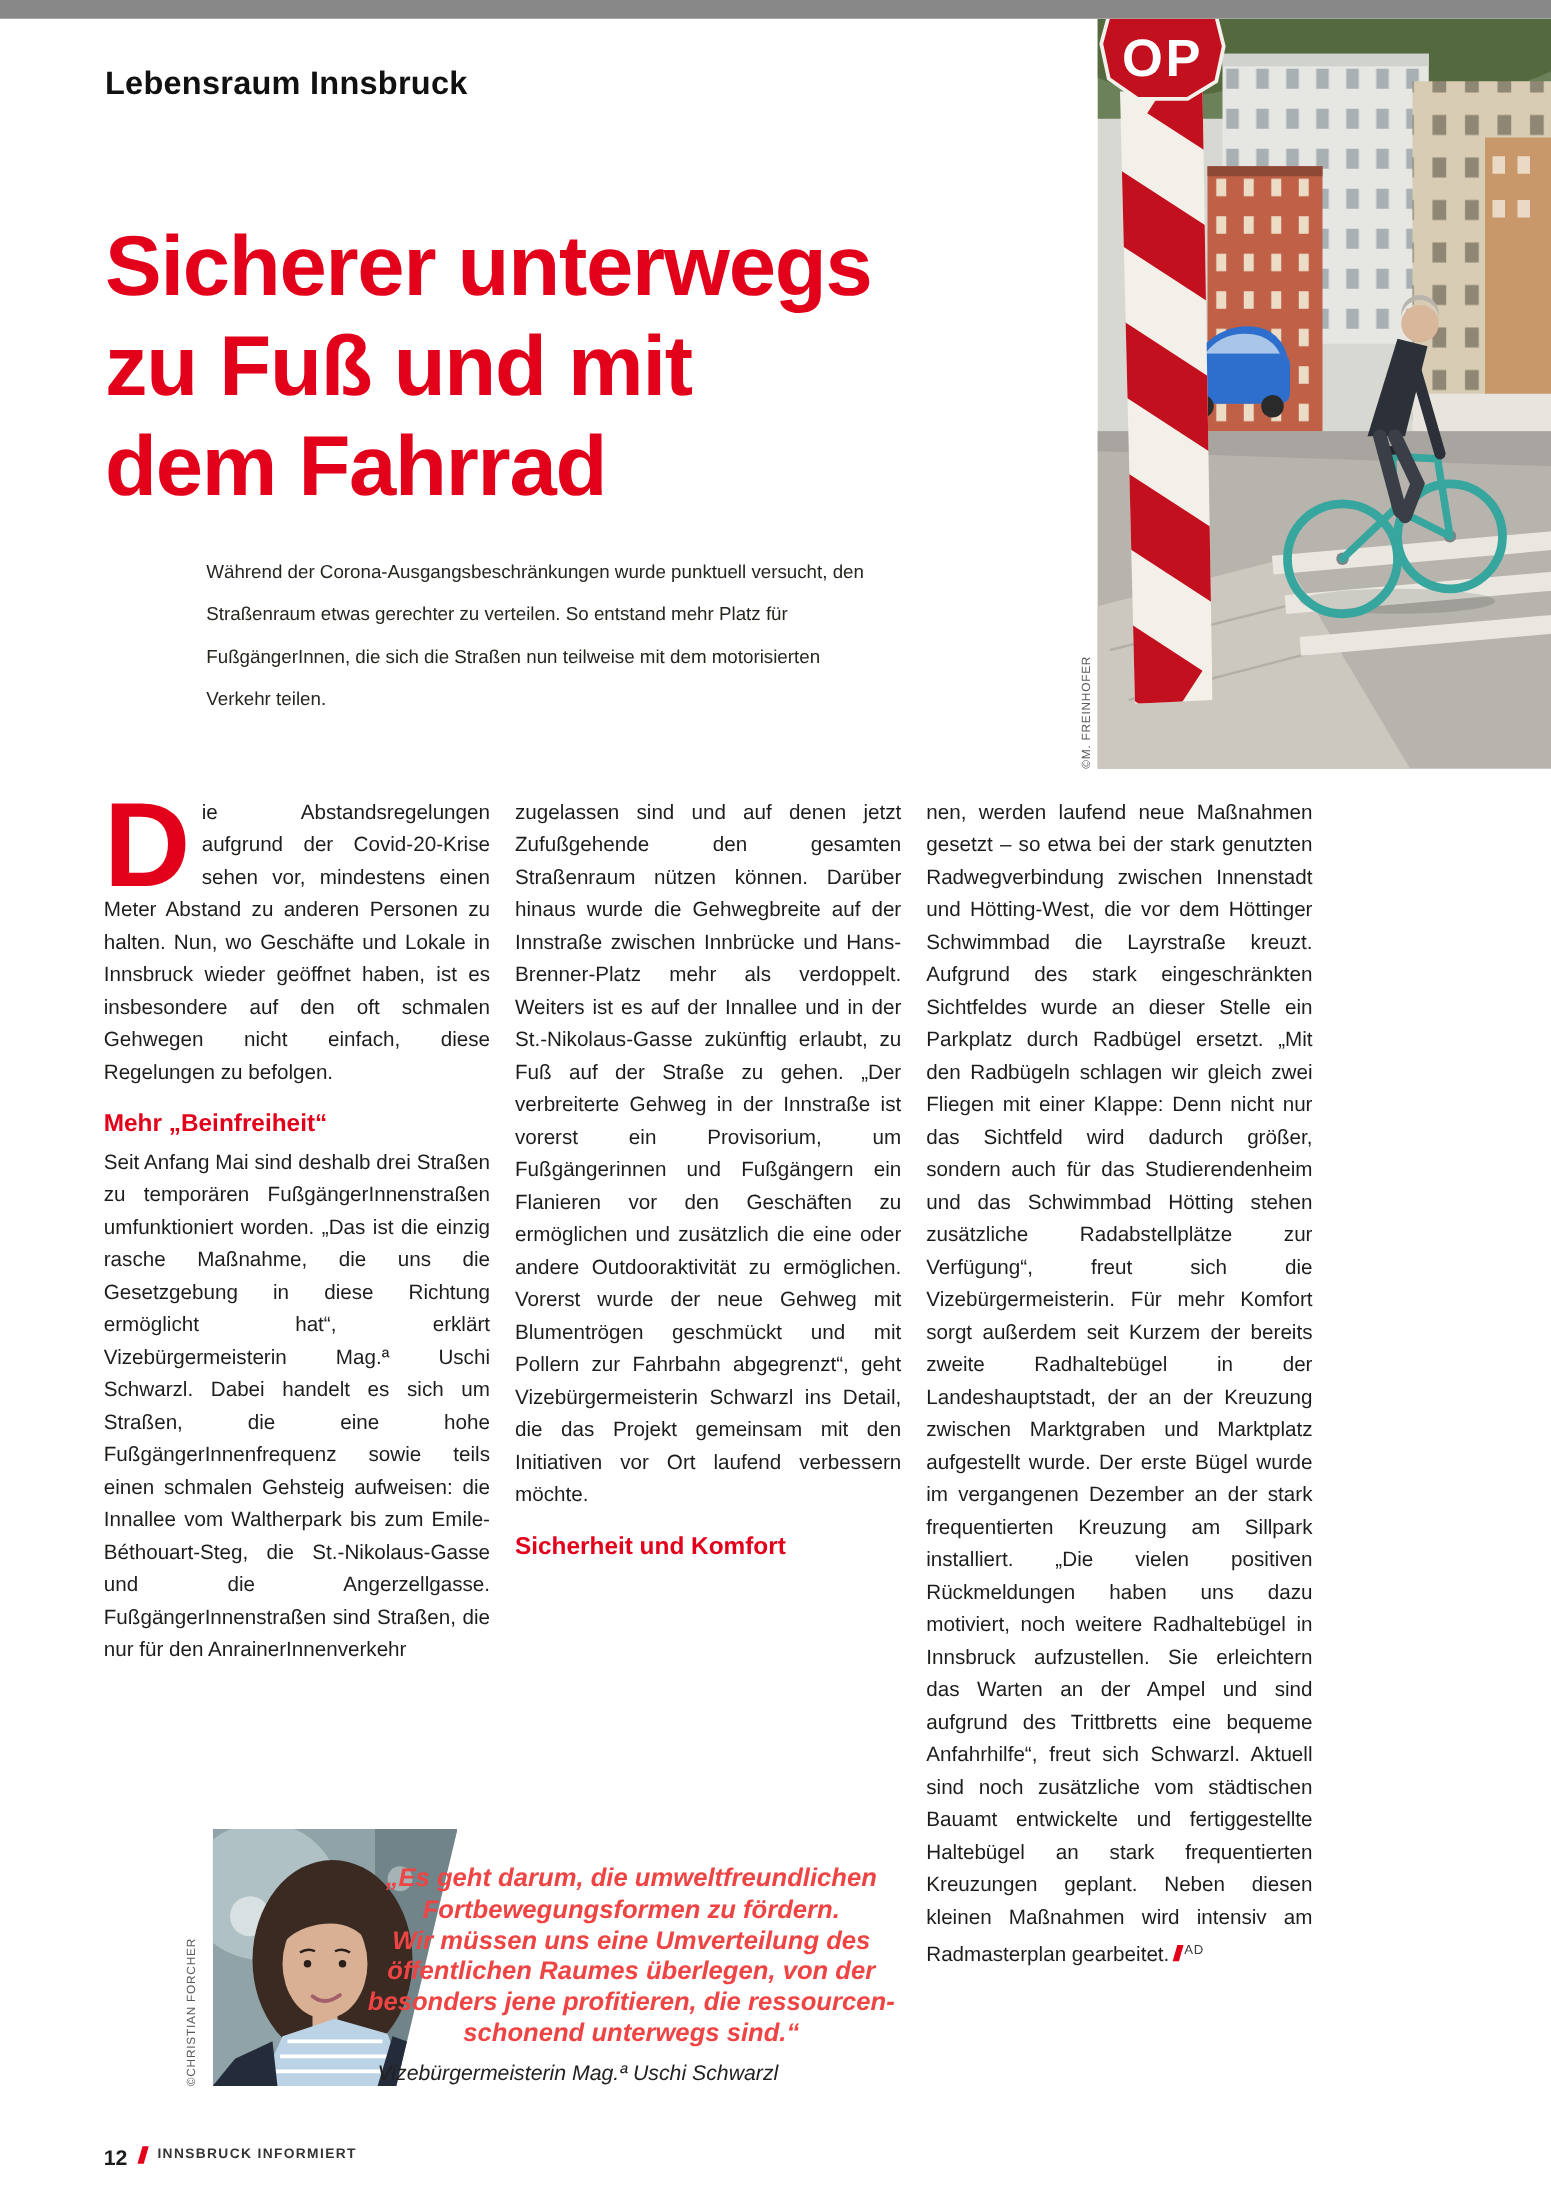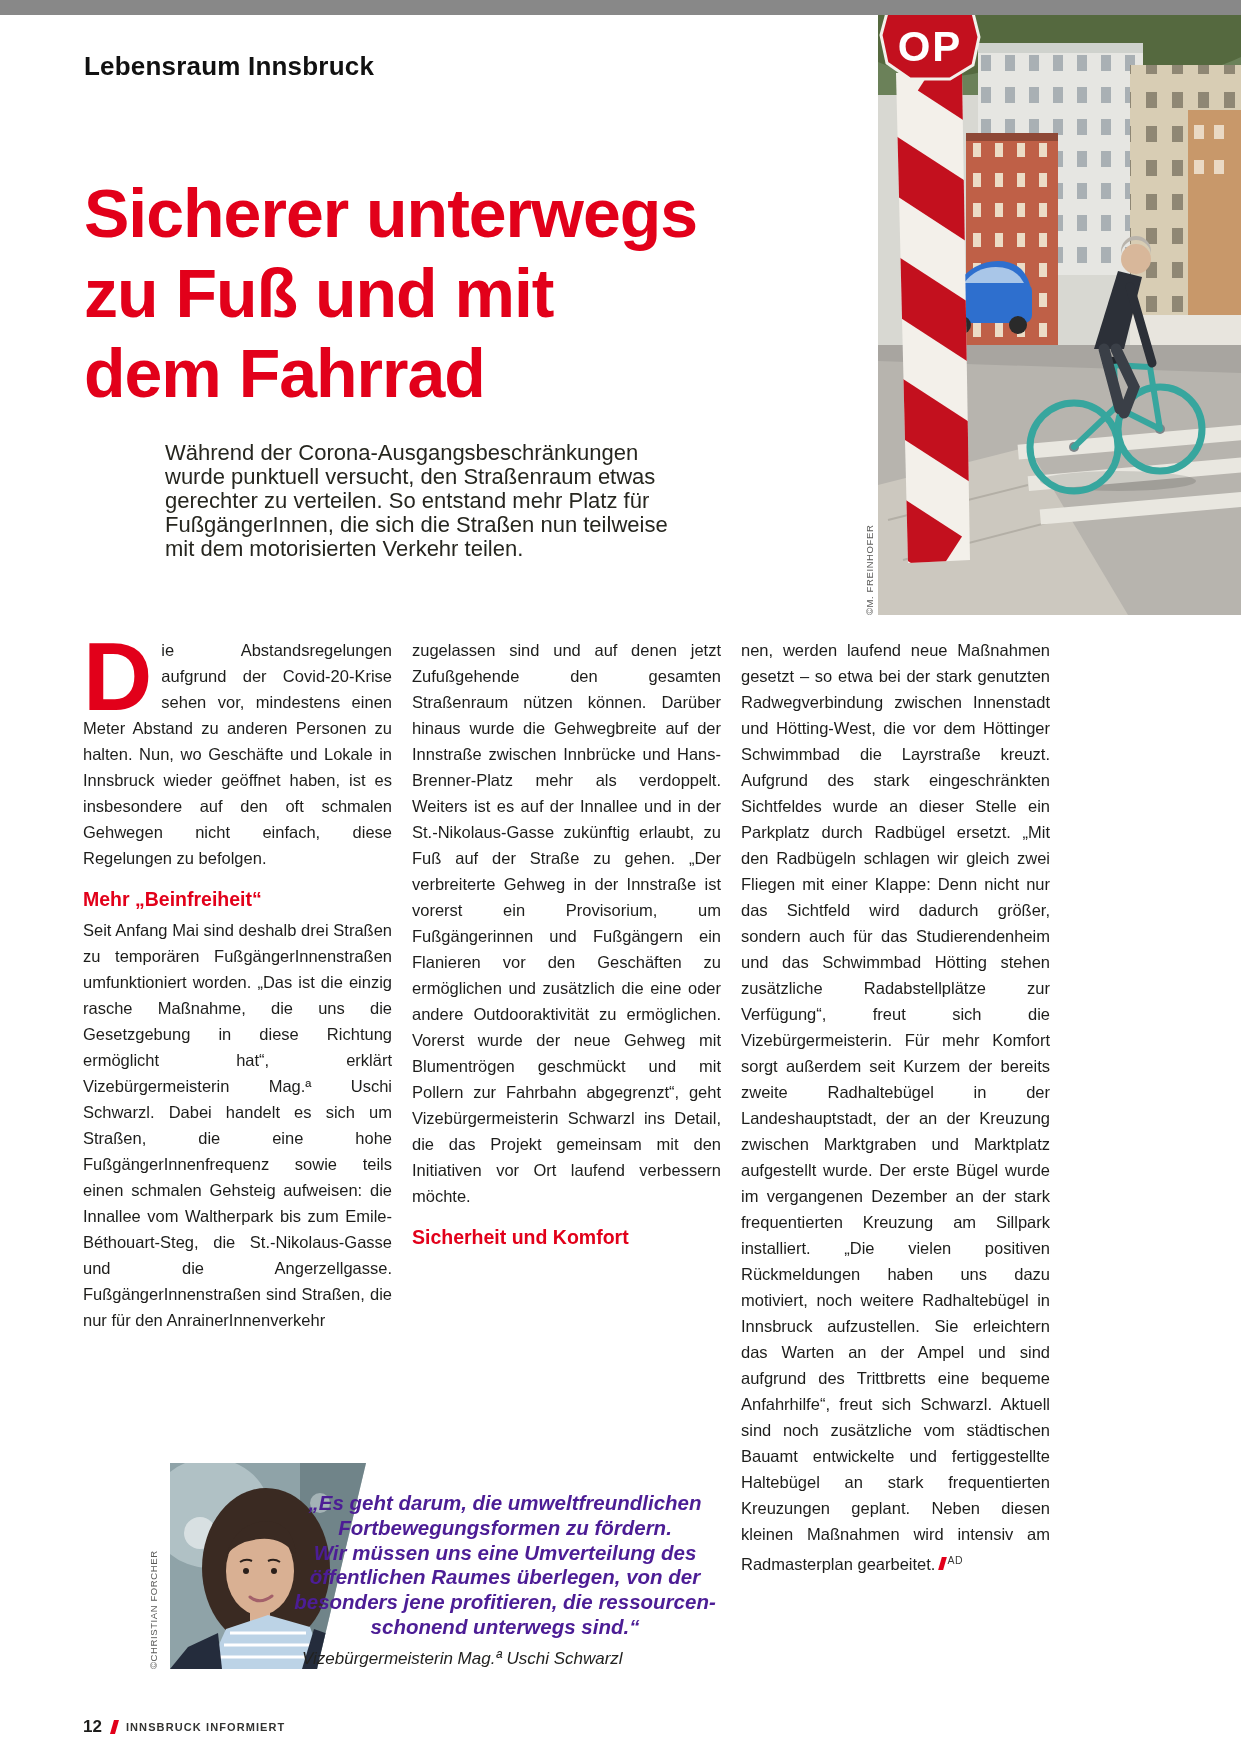--- a/index.html
+++ b/index.html
@@ -13,46 +13,46 @@
   .credit{position:absolute;font-size:9.5px;letter-spacing:.6px;color:#5a5a58;transform-origin:0 0;transform:rotate(-90deg);white-space:nowrap;}
   .credit-hero{left:864px;top:600px;}
   .credit-portrait{left:148px;top:1654px;}
   .title{
     position:absolute;left:84px;top:158px;margin:0;
     font-size:68px;line-height:80px;font-weight:bold;letter-spacing:-1px;
     color:#e2001a;white-space:pre-line;
   }
   .lead{
     position:absolute;left:165px;top:426px;width:527px;margin:0;
-    font-size:22px;line-height:24px;color:#26261f;
+    font-size:15px;line-height:34px;color:#26261f;
   }
   .col{position:absolute;top:622px;width:309px;font-size:16.5px;line-height:26px;text-align:justify;color:#1d1d1b;}
   .col1{left:83px;} .col2{left:412px;} .col3{left:741px;}
   .body-p{margin:0;}
   .dropcap{
     float:left;color:#e2001a;font-weight:bold;
     font-size:96px;line-height:76px;padding:2px 9px 0 0;
   }
   .subhead{color:#e2001a;font-size:19.5px;font-weight:bold;margin:15px 0 5px;text-align:left;}
   .endmark{display:inline-block;width:5px;height:13px;background:#e2001a;transform:skewX(-16deg);margin:0 2px 0 5px;}
   .initials{font-size:10.5px;letter-spacing:.5px;vertical-align:6px;color:#3a3a38;}
   .portrait{
     position:absolute;left:170px;top:1448px;width:196px;height:206px;
     clip-path:polygon(0 0,100% 0,75% 100%,0 100%);
   }
   .quote{
     position:absolute;left:288px;top:1476px;width:434px;margin:0;
-    color:#4c1d95;font-weight:bold;font-style:italic;
+    color:#ef4444;font-weight:bold;font-style:italic;
     font-size:20.5px;line-height:24.8px;text-align:center;white-space:pre-line;
   }
   .quote-attr{
     position:absolute;left:302px;top:1634px;margin:0;
     font-style:italic;font-size:17px;color:#222220;
   }
-  .footer{position:absolute;left:83px;top:1702px;display:flex;align-items:center;}
+  .footer{position:absolute;left:83px;top:1702px;display:flex;align-items:flex-start;}
   .page-num{font-size:17px;font-weight:600;color:#1d1d1b;}
   .footer-mark{display:inline-block;width:5px;height:14px;background:#e2001a;transform:skewX(-16deg);margin:0 9px 0 10px;}
   .footer-title{font-size:11px;font-weight:bold;letter-spacing:1.1px;color:#333331;}
 </style>
 </head>
 <body>
 
 <div class="page">
 
   <div class="kicker">Lebensraum Innsbruck</div>

